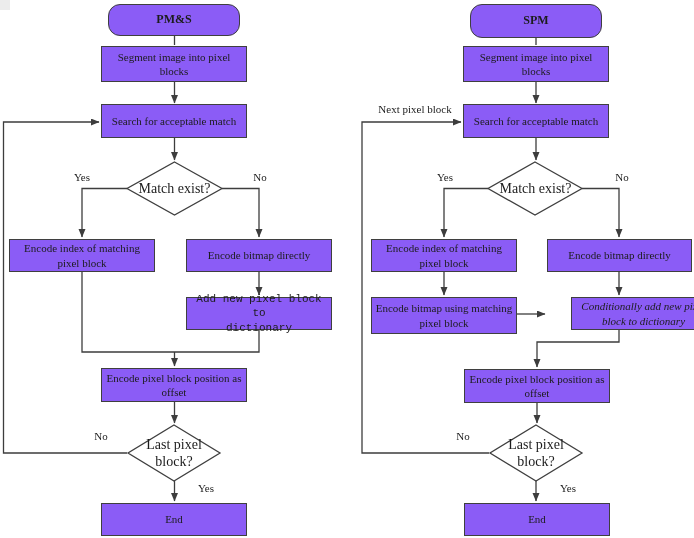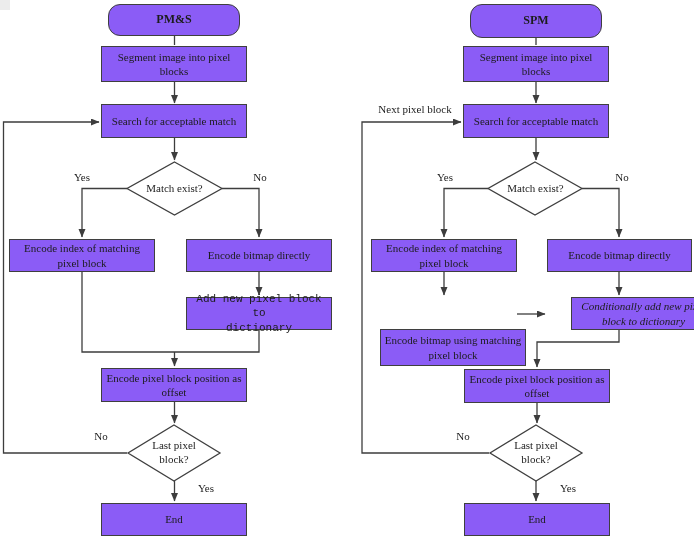--- a/index.html
+++ b/index.html
@@ -17,21 +17,21 @@
     text-align:center; font-size:11px; line-height:1.3;
     white-space:pre-line; padding:15px 3px;
   }
   .pill {
     border-radius:12px; font-weight:bold; font-size:12px;
     border-width:1.4px; white-space:nowrap;
   }
   .italic { font-style:italic; }
   .dtext {
     position:absolute; z-index:1; display:flex; align-items:center;
-    justify-content:center; text-align:center; font-size:11px;
+    justify-content:center; text-align:center; font-size:14px;
     line-height:1.25; white-space:pre-line; background:transparent;
   }
   .elabel {
     position:absolute; z-index:1; font-size:11px; text-align:center;
     white-space:nowrap;
   }
   .artifact { position:absolute; left:0; top:0; width:10px; height:10px;
     background:#ececec; z-index:0; }
 </style>
 </head>
@@ -130,21 +130,21 @@
 
   <div class="elabel" style="left:429px; top:171px; width:32px;">Yes</div>
 
   <div class="elabel" style="left:606px; top:171px; width:32px;">No</div>
 
   <div class="node" style="left:371px; top:239px; width:146px; height:33px;">Encode index of matching
 pixel block</div>
 
   <div class="node" style="left:547px; top:239px; width:145px; height:33px;">Encode bitmap directly</div>
 
-  <div class="node" style="left:380px; top:297px; width:146px; height:37px;margin-top:32px;">Encode bitmap using matching
+  <div class="node" style="left:371px; top:297px; width:146px; height:37px;">Encode bitmap using matching
 pixel block</div>
 
   <div class="node italic" style="left:571px; top:297px; width:145px; height:33px;">Conditionally add new pixel
 block to dictionary</div>
 
   <div class="node" style="left:464px; top:369px; width:146px; height:34px;">Encode pixel block position as
 offset</div>
 
   <div class="dtext" style="left:490px; top:425px; width:92px; height:56px;">Last pixel
 block?</div>

